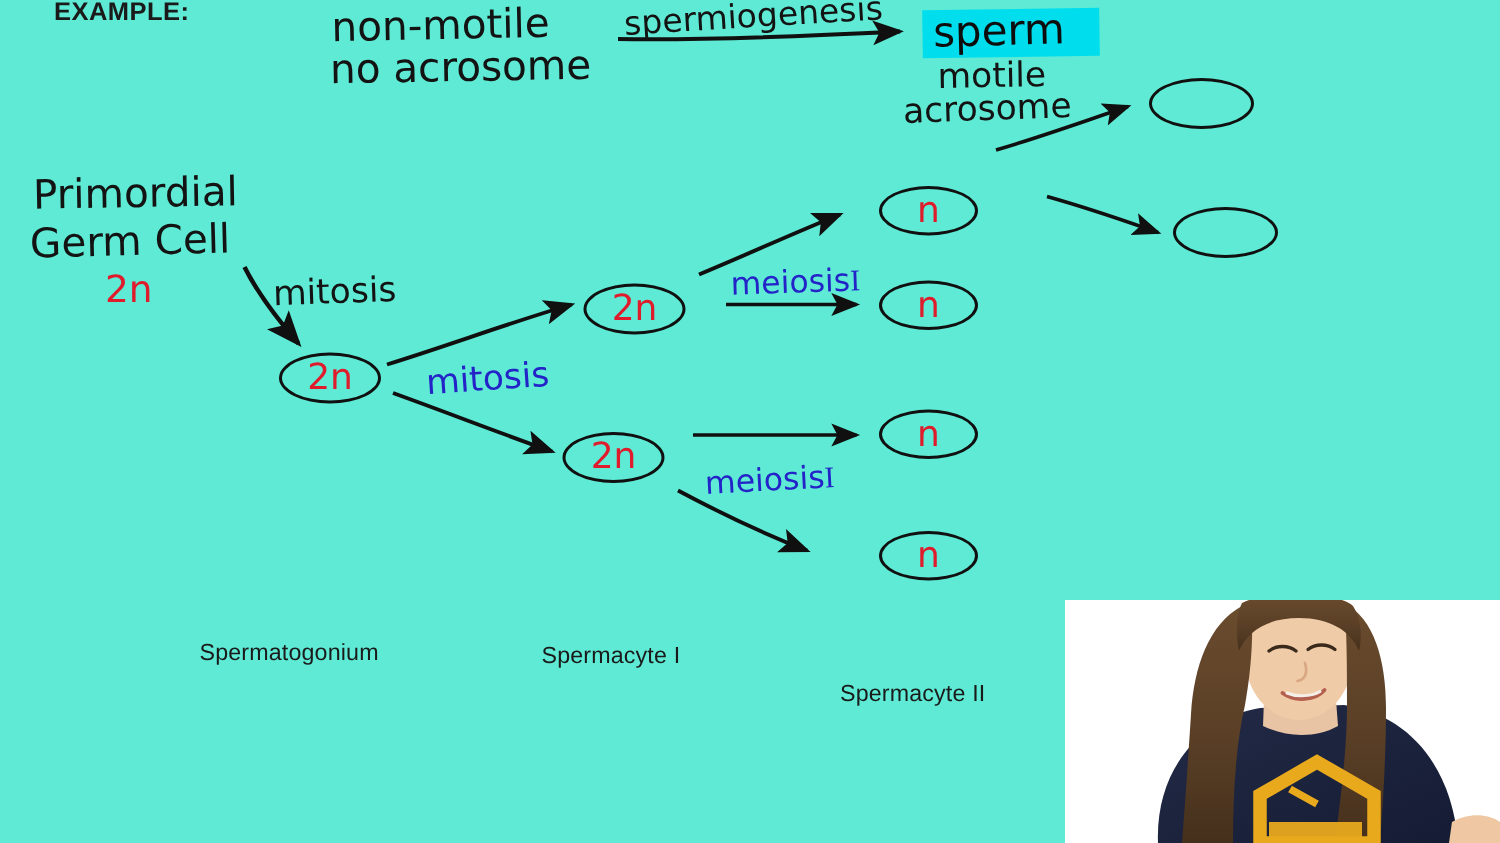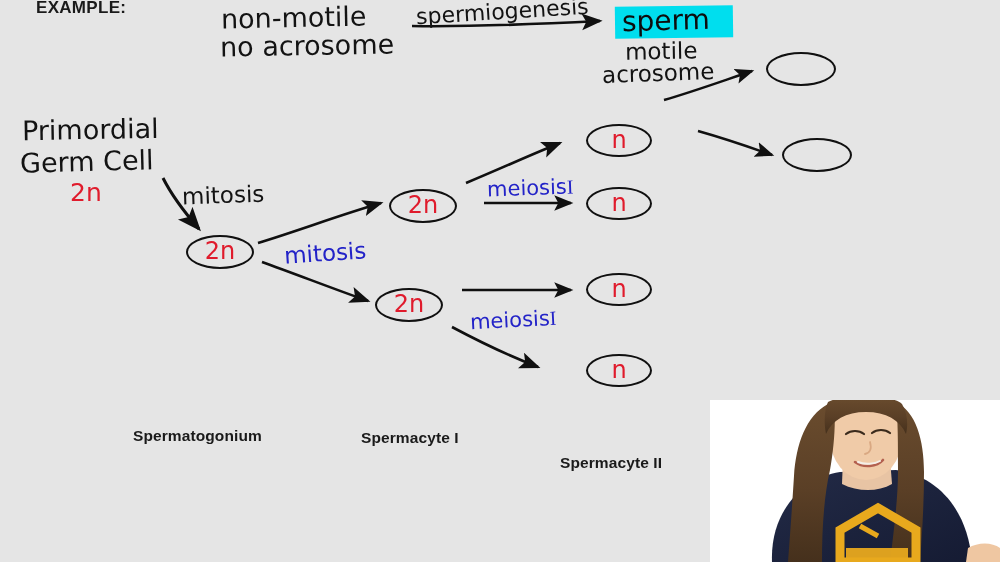--- a/index.html
+++ b/index.html
@@ -4,42 +4,42 @@
 <style>
   html, body {
     margin: 0;
     padding: 0;
     background: #ffffff;
   }
   #stage {
     position: relative;
     width: 1000px;
     height: 562px;
-    background: #e5e5e5;
+    background: #5eead4;
     overflow: hidden;
     font-family: "Liberation Sans", sans-serif;
   }
 
   
   .typed {
     position: absolute;
     color: #1a1a1a;
     font-family: "Liberation Sans", sans-serif;
     white-space: nowrap;
   }
   #example-label {
     left: 36px;
     top: -2px;
     font-size: 17px;
     font-weight: bold;
     letter-spacing: 0.3px;
   }
   .stage-label {
     font-size: 15.5px;
-    font-weight: 700;
+    font-weight: 400;
     letter-spacing: 0.1px;
   }
   #label-spermatogonium { left: 133px; top: 427px; }
   #label-spermacyte1    { left: 361px; top: 429px; }
   #label-spermacyte2    { left: 560px; top: 454px; }
 
   
   .hand {
     position: absolute;
     font-family: "DejaVu Sans", sans-serif;

